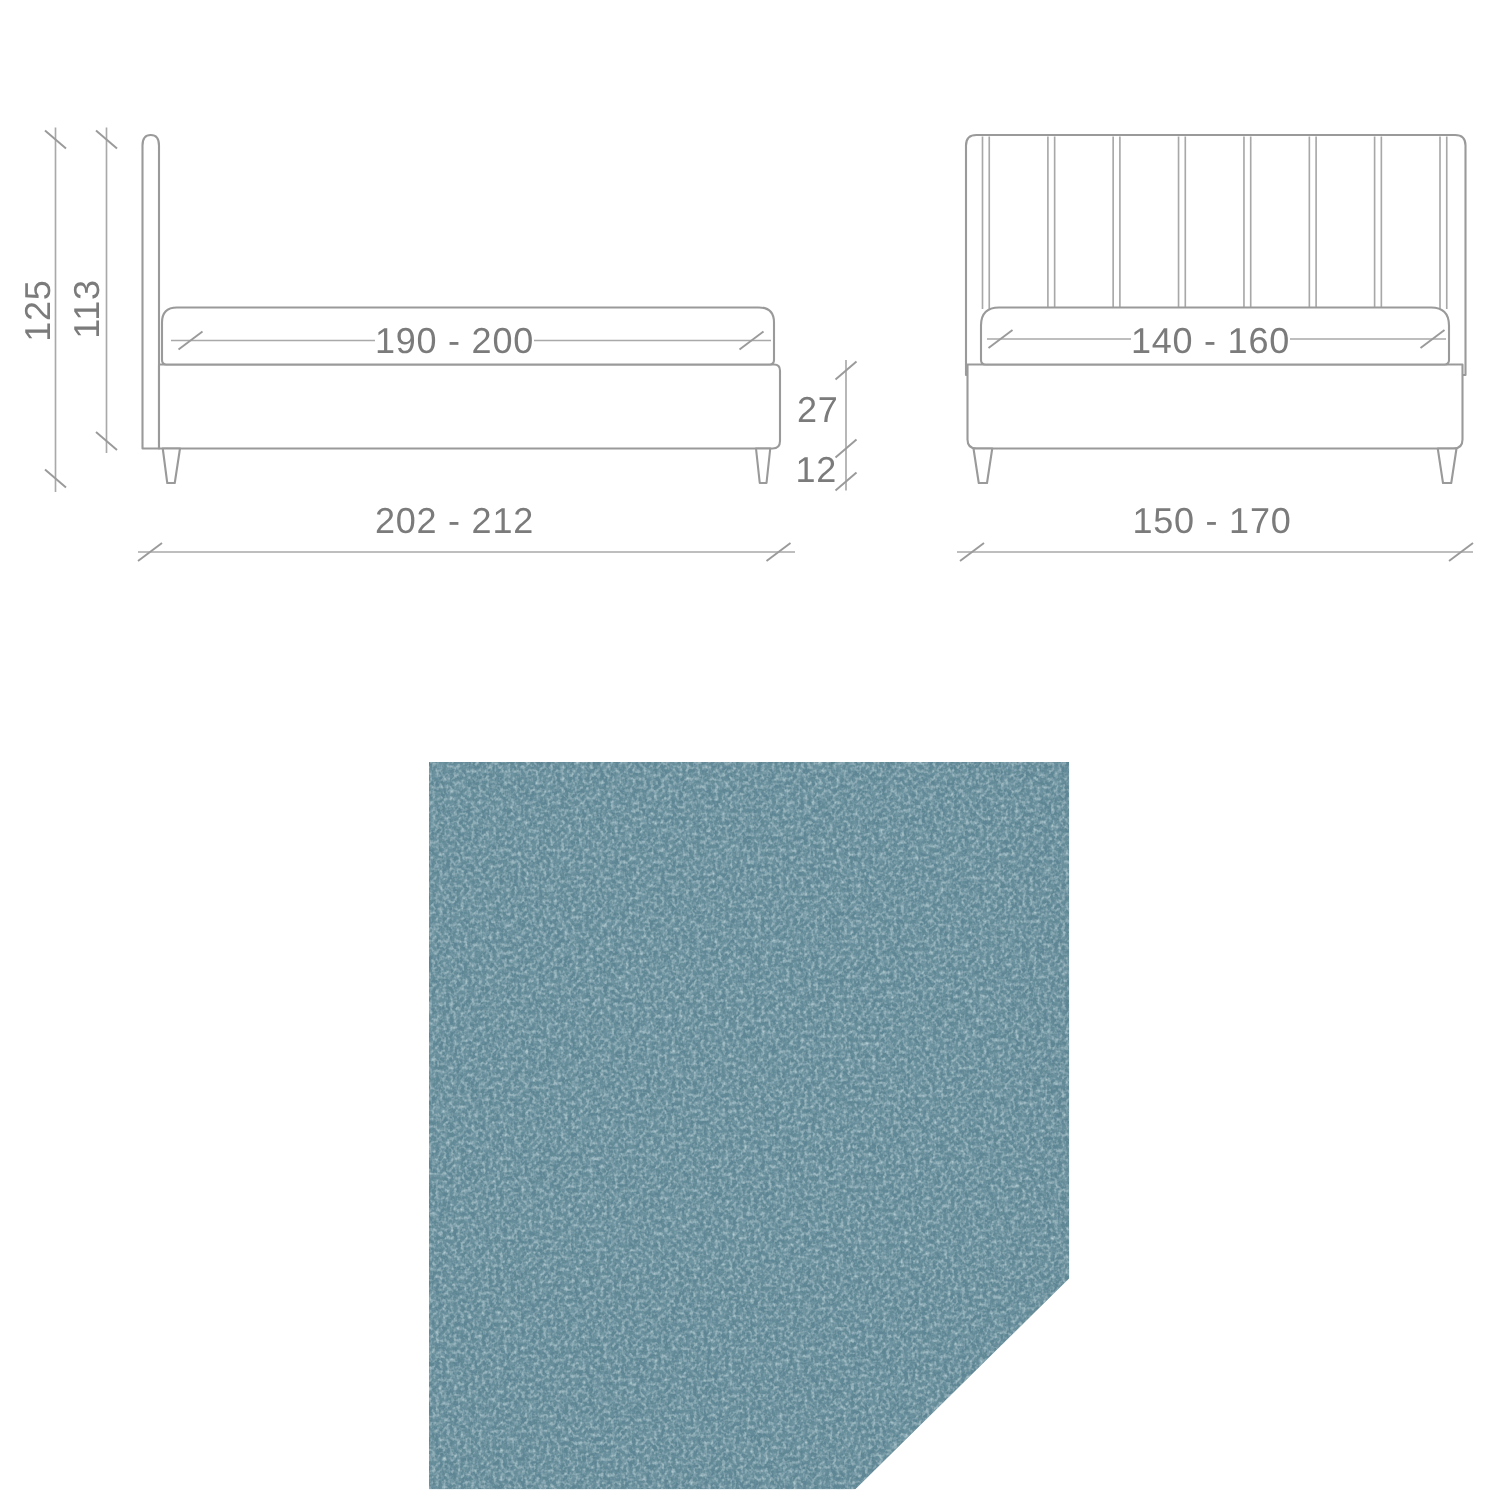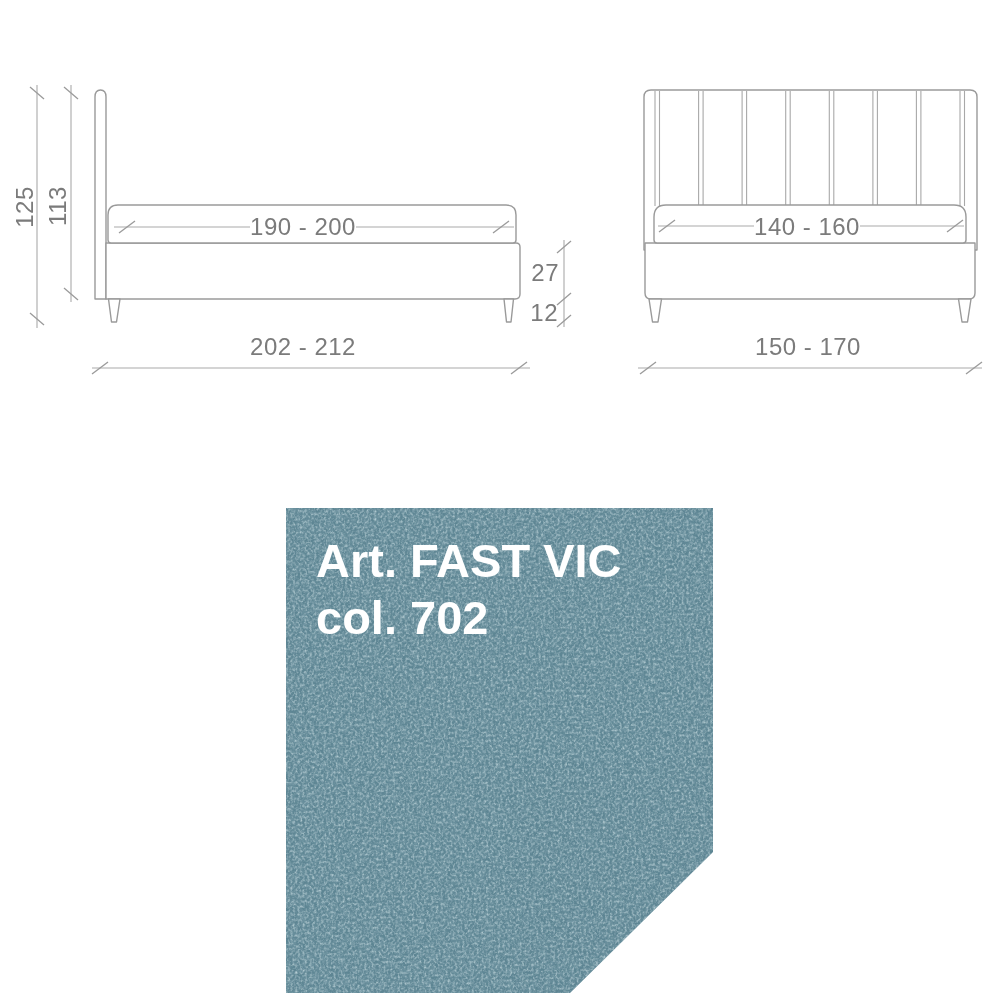--- a/index.html
+++ b/index.html
@@ -154,19 +154,15 @@
         <filter id="speckMid" x="0" y="0" width="100%" height="100%">
           <feTurbulence type="fractalNoise" baseFrequency="0.18 0.16" numOctaves="2" seed="41" stitchTiles="stitch"></feTurbulence>
           <feColorMatrix type="matrix" values="0 0 0 0 0.290  0 0 0 0 0.447  0 0 0 0 0.502  0 0 0 1.2 -0.45"></feColorMatrix>
         </filter>
       </defs>
       <rect x="0" y="0" width="427" height="485" fill="#5d8593"></rect>
       <rect x="0" y="0" width="427" height="485" filter="url(#speckMid)" opacity="0.55"></rect>
       <rect x="0" y="0" width="427" height="485" filter="url(#speckLight)" opacity="0.85"></rect>
       <rect x="0" y="0" width="427" height="485" filter="url(#speckDark)" opacity="0.75"></rect>
     </svg>
-    <div class="swatch-label">
-      <div>Art. FAST VIC</div>
-      <div>col. 702</div>
-    </div>
   </div>
 
 </div>
 
 </body></html>

